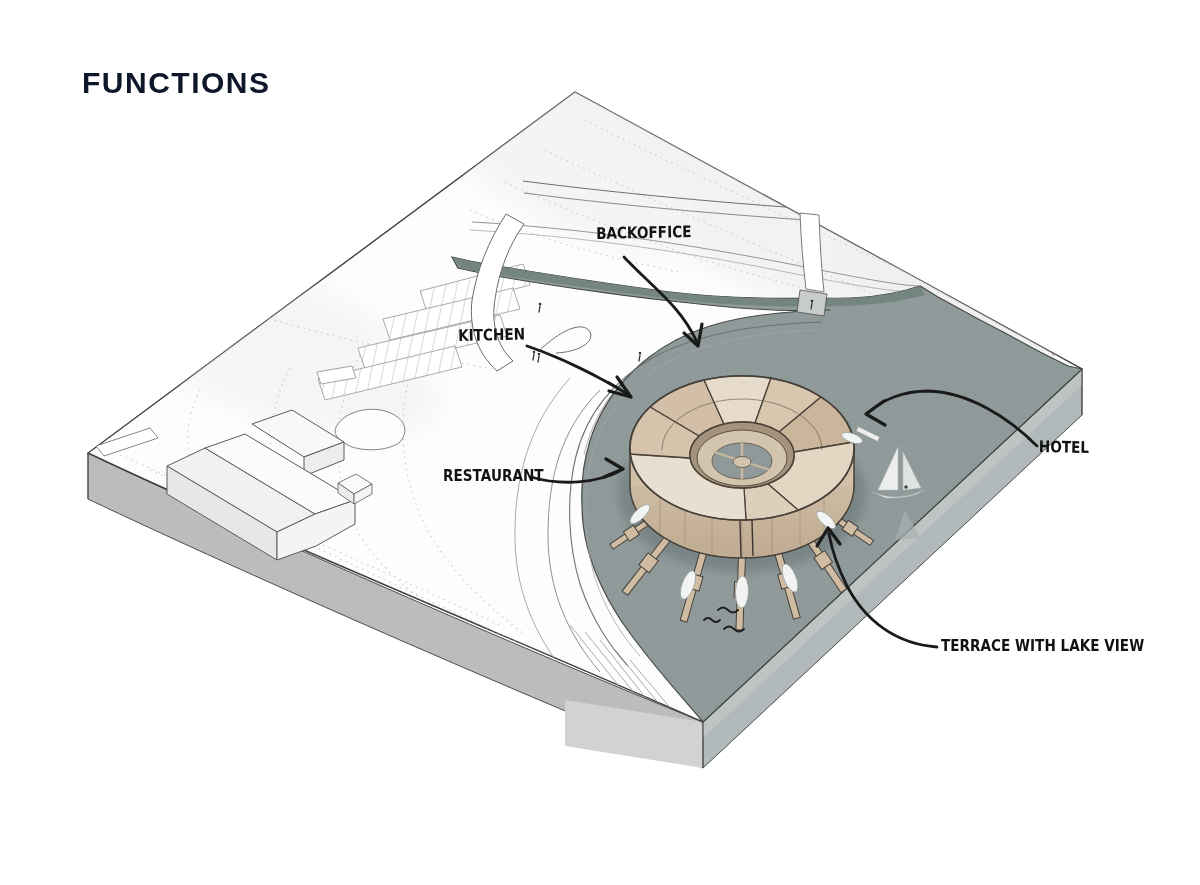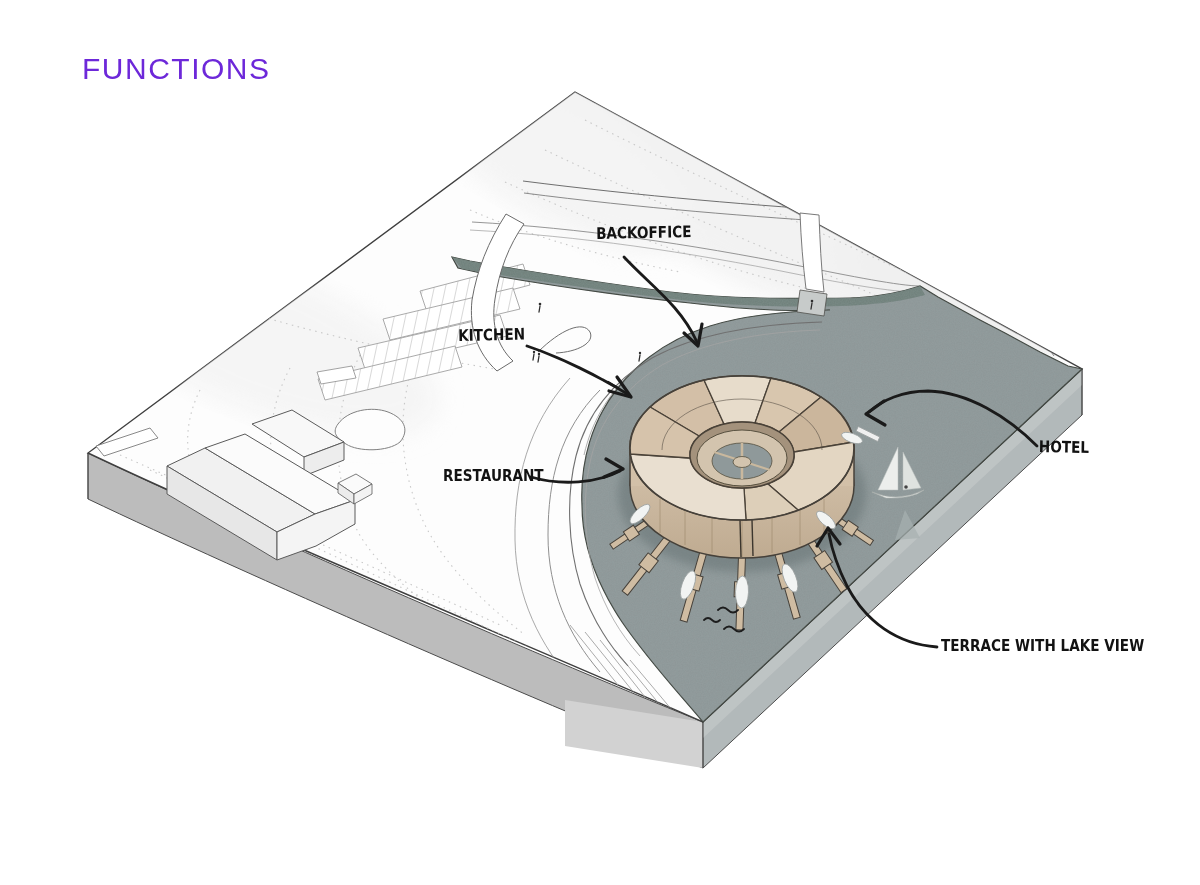--- a/index.html
+++ b/index.html
@@ -1,20 +1,20 @@
 <!DOCTYPE html>
 <html><head>
 <meta charset="utf-8">
 <style>
   html,body{margin:0;padding:0;background:#fff;}
   #stage{position:relative;width:1200px;height:885px;background:#ffffff;overflow:hidden;
          font-family:"Liberation Sans",sans-serif;}
   #scene{position:absolute;left:0;top:0;}
-  .page-title{position:absolute;left:82px;top:52px;font-family:"Liberation Sans",sans-serif;
-      font-weight:400;font-size:30px;letter-spacing:1.5px;color:#6d28d9;}
+  .page-title{position:absolute;left:82px;top:66px;font-family:"Liberation Sans",sans-serif;
+      font-weight:700;font-size:30px;letter-spacing:1.5px;color:#0f172a;}
   .anno{position:absolute;font-family:"DejaVu Sans",sans-serif;font-weight:700;font-size:16px;
       color:#121212;white-space:nowrap;transform-origin:0 0;transform:scaleX(.85);}
   .anno.r1{transform:scaleX(.85) rotate(-1deg);}
   .anno.r2{transform:scaleX(.85) rotate(1deg);}
 </style>
 </head>
 <body>
 
 <div id="stage">
 

